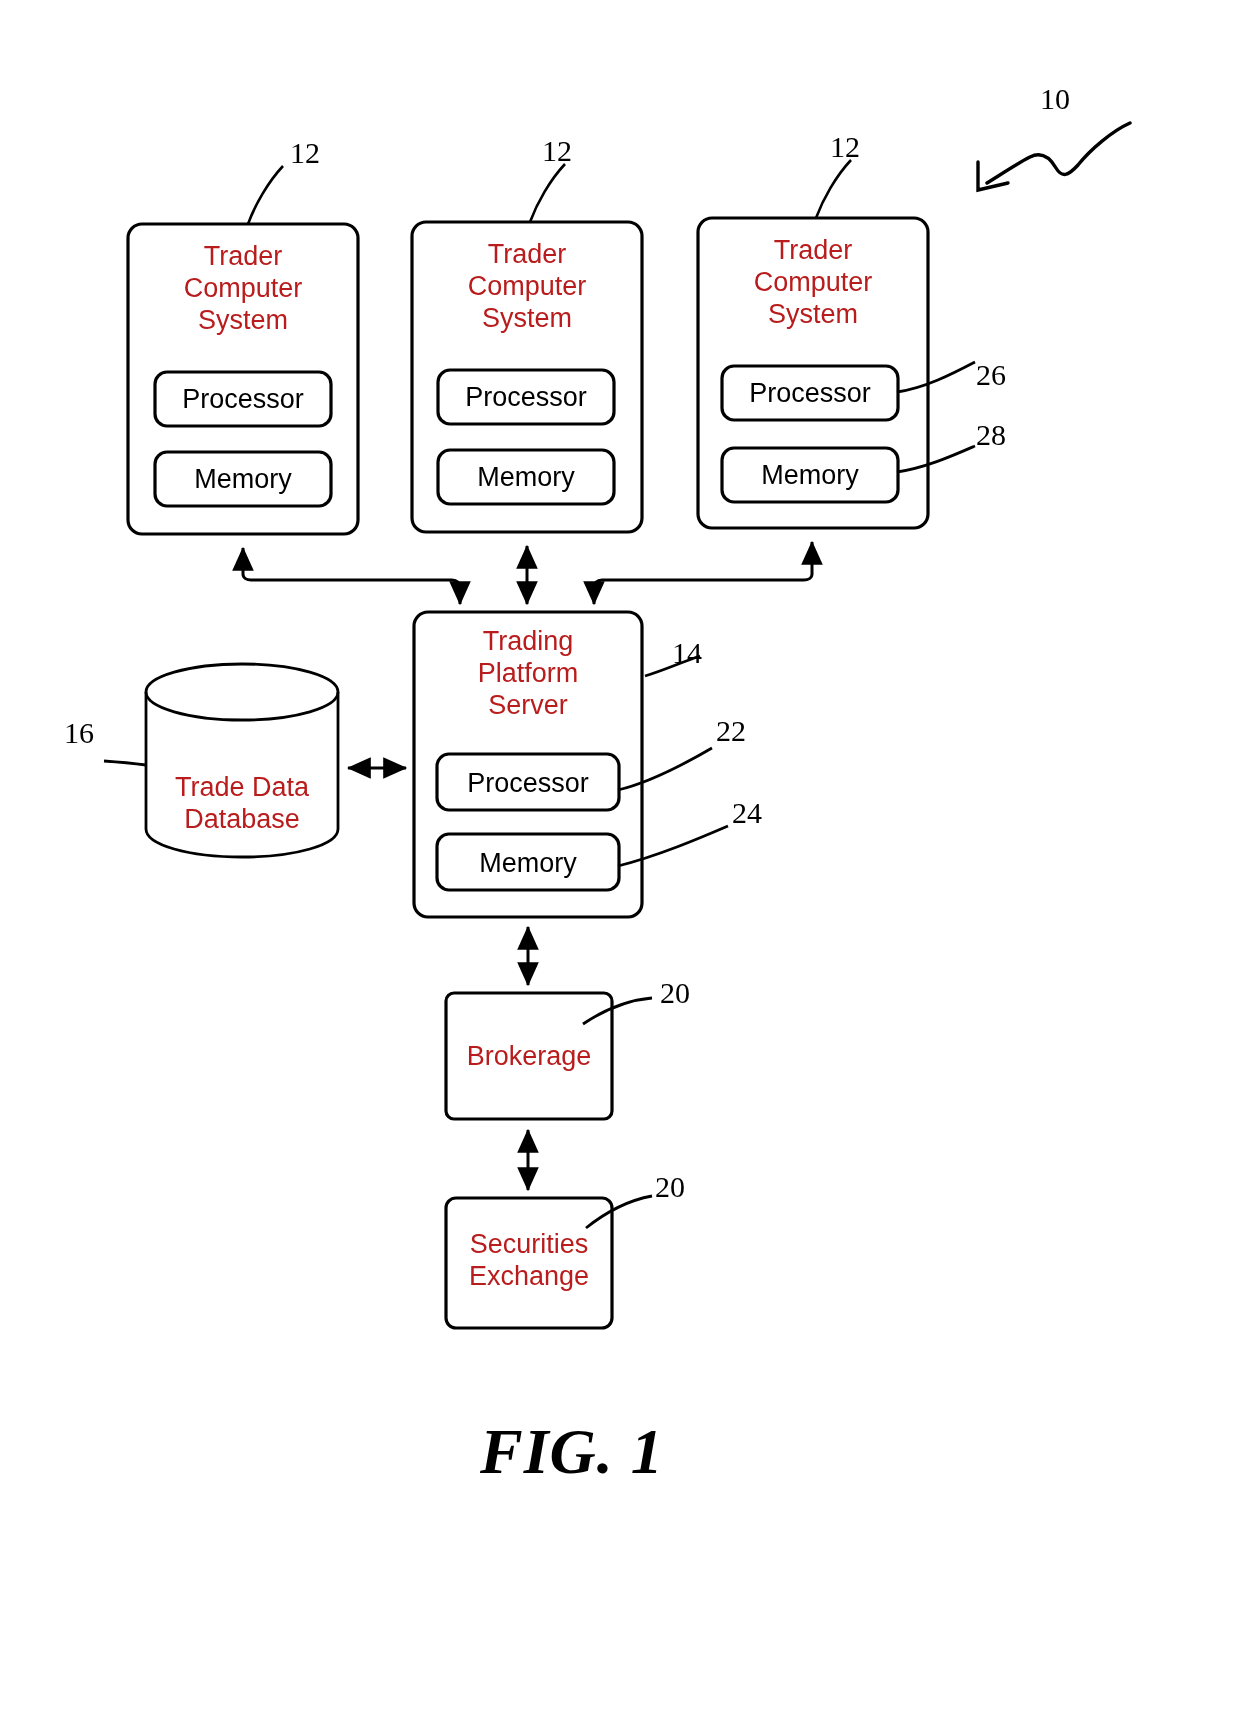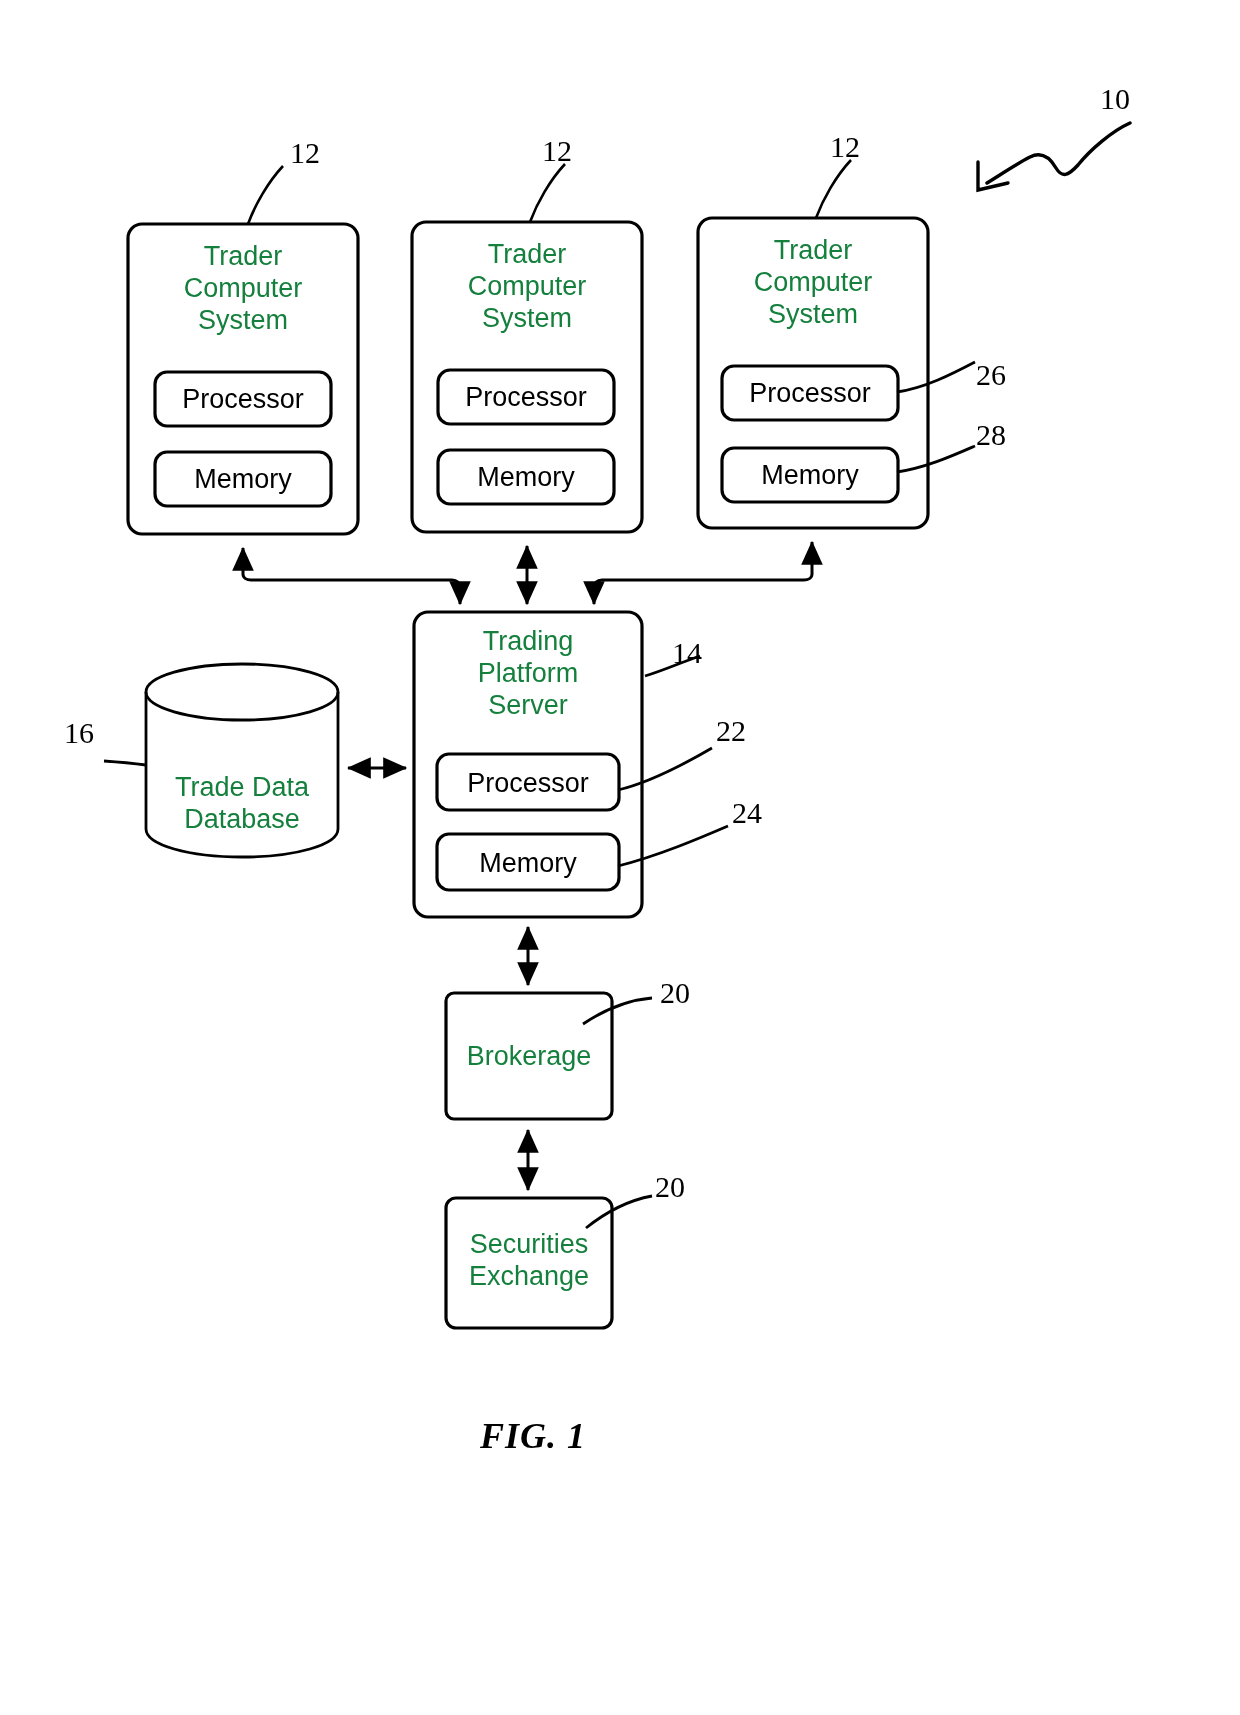--- a/index.html
+++ b/index.html
@@ -24,21 +24,21 @@
     top: 0;
     width: 1240px;
     height: 1715px;
   }
   .node-label {
     position: absolute;
     text-align: center;
     font-family: "Liberation Sans", sans-serif;
     font-size: 27px;
     line-height: 32px;
-    color: #15803d;
+    color: #b91c1c;
     white-space: pre-line;
     pointer-events: none;
   }
   .sub-label {
     position: absolute;
     text-align: center;
     font-family: "Liberation Sans", sans-serif;
     font-size: 27px;
     line-height: 30px;
     color: #000;
@@ -49,21 +49,21 @@
     font-family: "Liberation Serif", serif;
     font-size: 30px;
     line-height: 30px;
     color: #000;
   }
   .fig-caption {
     position: absolute;
     font-family: "Liberation Serif", serif;
     font-style: italic;
     font-weight: bold;
-    font-size: 36px;
+    font-size: 64px;
     letter-spacing: 1px;
     color: #000;
   }
 </style>
 </head>
 <body>
 
 <div id="page">
 
   <svg id="svg-layer" viewBox="0 0 1240 1715">
@@ -201,17 +201,17 @@
 Database</div>
   <div class="ref-num" style="left:64px; top:718px;">16</div>
 
   <div class="node-label" style="left:446px; top:1040px; width:166px;">Brokerage</div>
   <div class="ref-num" style="left:660px; top:978px;">20</div>
 
   <div class="node-label" style="left:446px; top:1228px; width:166px;">Securities
 Exchange</div>
   <div class="ref-num" style="left:655px; top:1172px;">20</div>
 
-  <div class="ref-num" style="left:1100px; top:84px;">10</div>
+  <div class="ref-num" style="left:1040px; top:84px;">10</div>
 
   <div class="fig-caption" style="left:480px; top:1415px;">FIG. 1</div>
 
 </div>
 
 </body></html>

